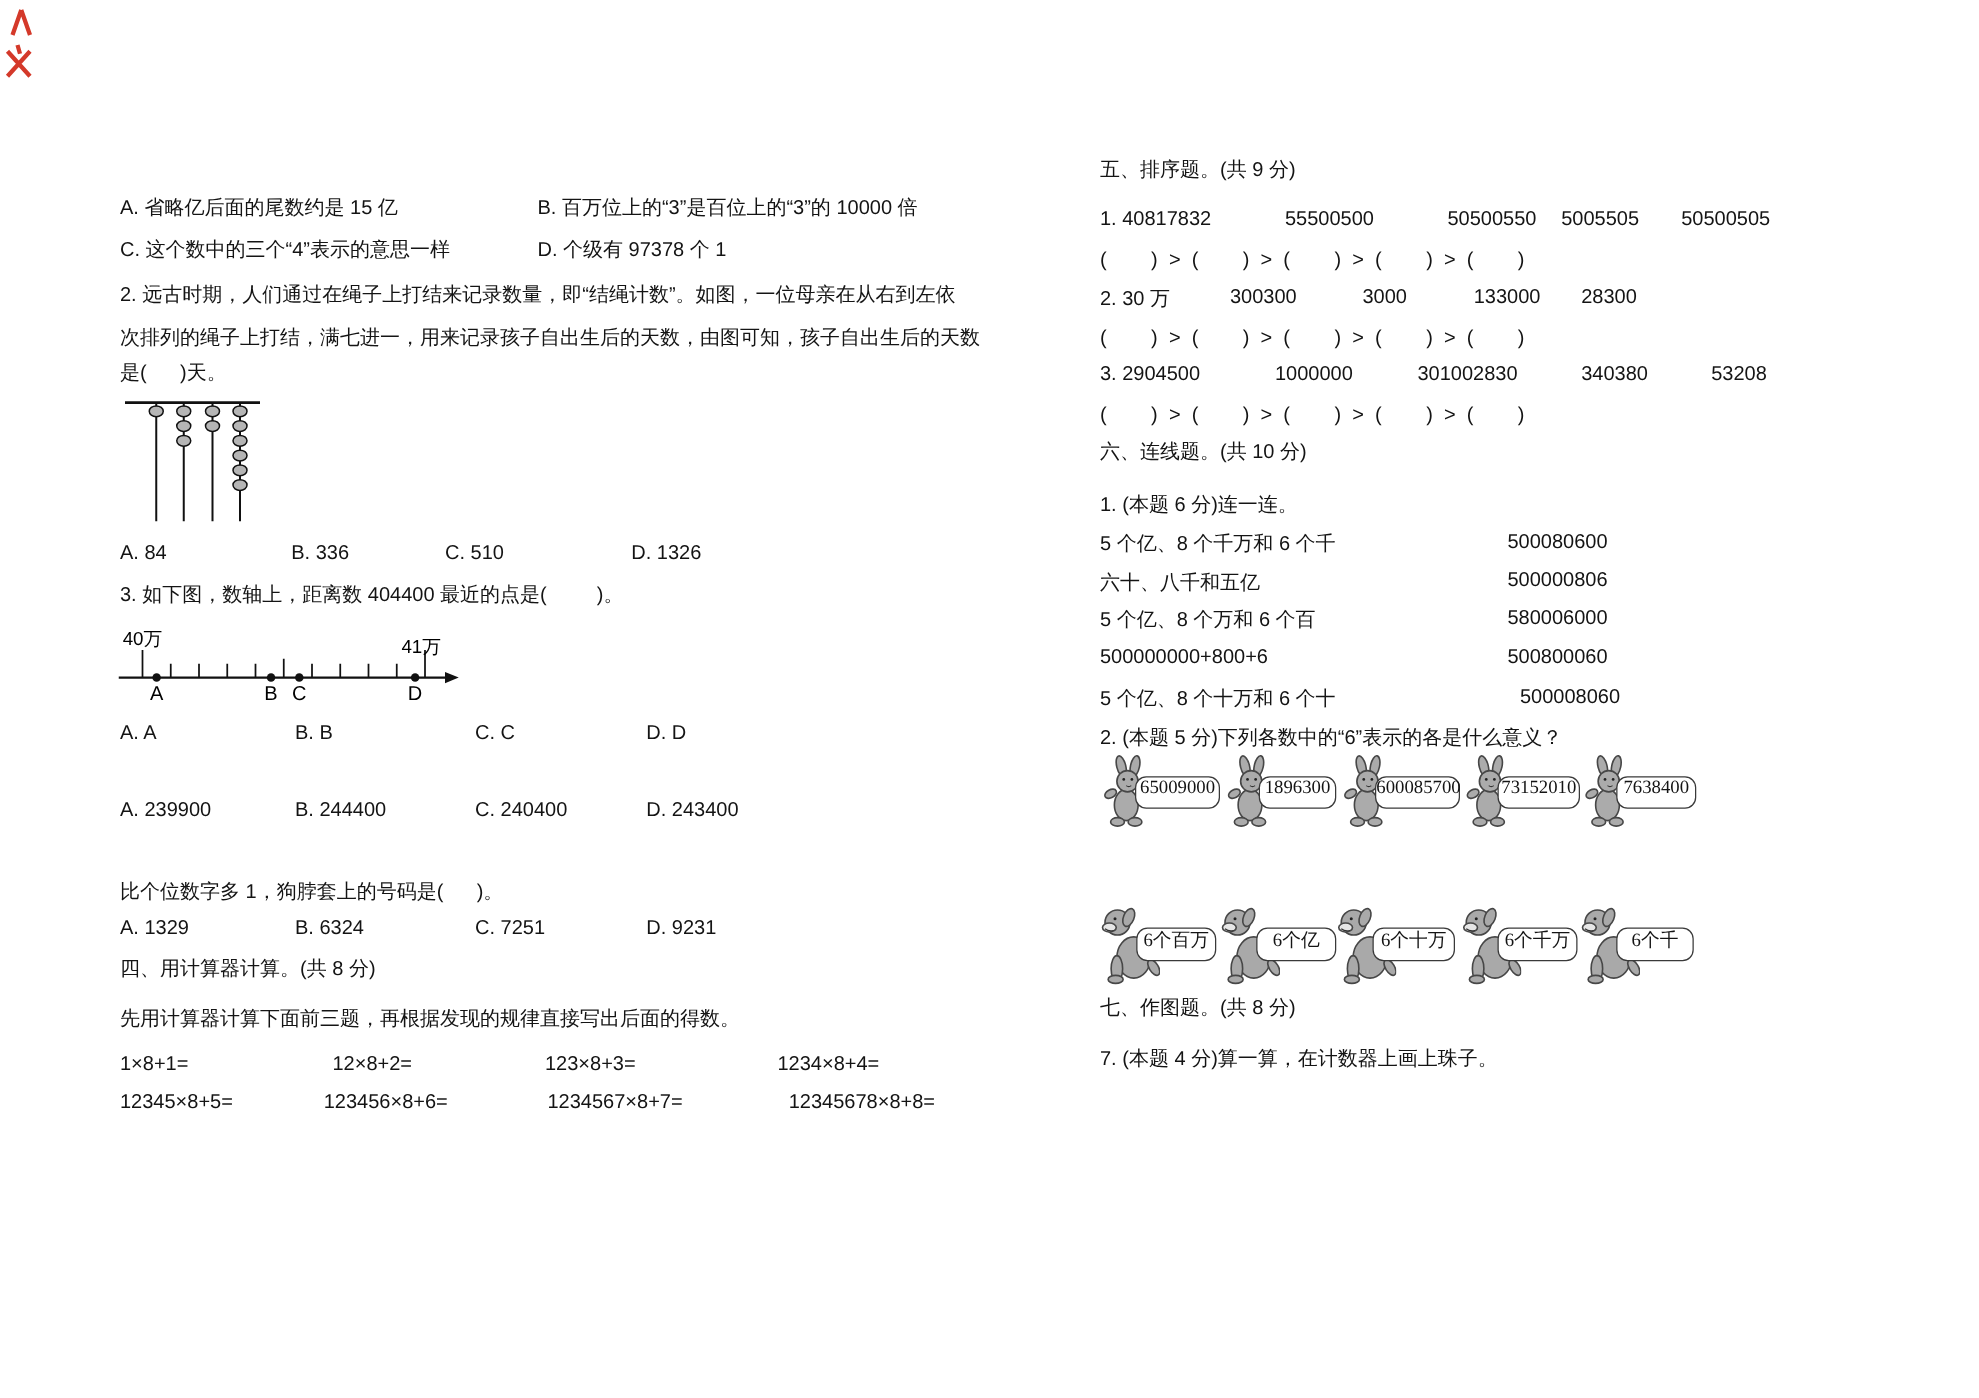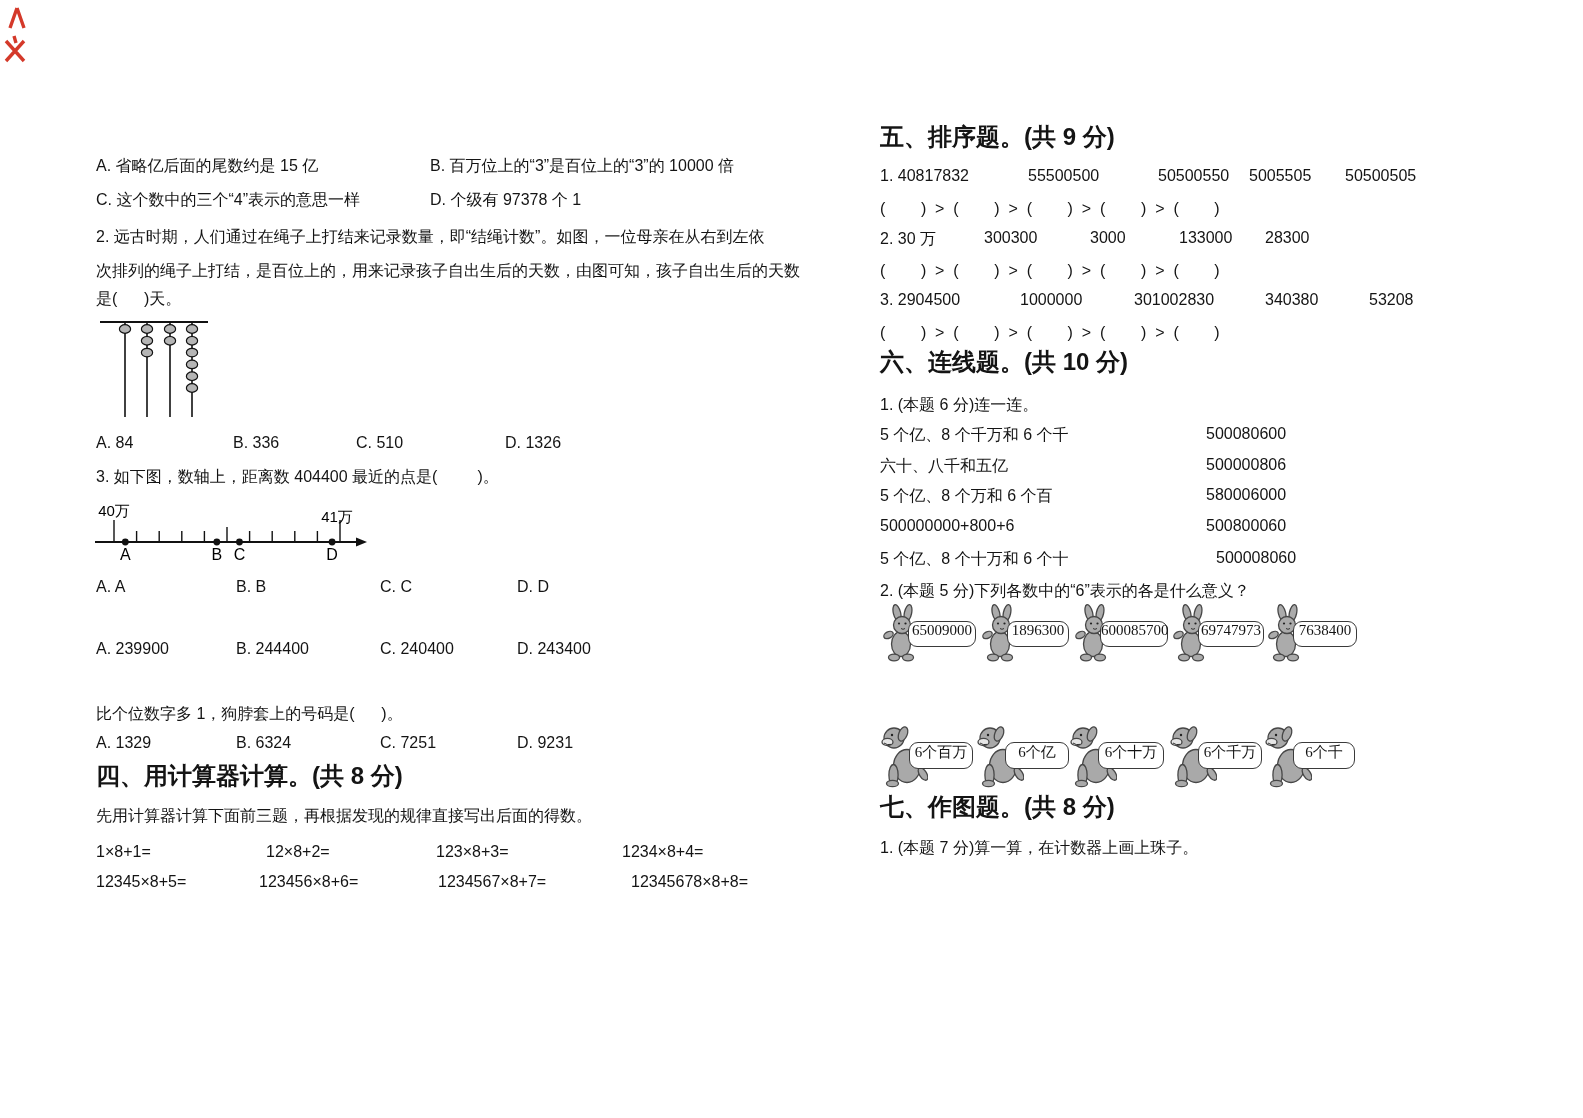--- a/index.html
+++ b/index.html
@@ -1,19 +1,19 @@
 <!DOCTYPE html>
 <html><head>
 <meta charset="utf-8">
 <style>
   html,body{margin:0;padding:0;background:#888;}
   #page{position:relative;width:1583px;height:1118px;background:#ffffff;overflow:hidden;
         font-family:"Liberation Sans",sans-serif;color:#141414;}
   .t{position:absolute;white-space:pre;font-size:16px;line-height:22px;}
-  .h{font-weight:bold;font-size:24px;}
+  .h{font-weight:normal;font-size:16px;}
   .row{position:absolute;height:22px;}
   .row span{position:absolute;top:0;white-space:pre;font-size:16px;}
   .group{position:absolute;}
   .animal{position:absolute;left:0;top:0;}
   .sign{position:absolute;border:1.6px solid #3a3a3a;border-radius:9px;background:#fff;
         text-align:center;font-family:"Liberation Serif",serif;font-size:15px;}
   svg text{font-family:"Liberation Sans",sans-serif;}
   .mark{position:absolute;}
 </style>
 </head>
@@ -64,21 +64,21 @@
   <div class="row" style="left:96px;top:156px">
     <span style="left:0">A. 省略亿后面的尾数约是 15 亿</span>
     <span style="left:334px">B. 百万位上的“3”是百位上的“3”的 10000 倍</span>
   </div>
   <div class="row" style="left:96px;top:190px">
     <span style="left:0">C. 这个数中的三个“4”表示的意思一样</span>
     <span style="left:334px">D. 个级有 97378 个 1</span>
   </div>
 
   <div class="t" style="left:96px;top:226px">2. 远古时期，人们通过在绳子上打结来记录数量，即“结绳计数”。如图，一位母亲在从右到左依</div>
-  <div class="t" style="left:96px;top:260px">次排列的绳子上打结，是百位上的，用来记录孩子自出生后的天数，由图可知，孩子自出生后的天数</div>
+  <div class="t" style="left:96px;top:260px">次排列的绳子上打结，满七进一，用来记录孩子自出生后的天数，由图可知，孩子自出生后的天数</div>
   <div class="t" style="left:96px;top:288px">是(      )天。</div>
 
   <svg id="rope-svg" style="position:absolute;left:96px;top:312px" width="120" height="110">
       <line x1="4" y1="10" x2="112" y2="10" stroke="#111" stroke-width="2.2"></line>
       <line x1="29" y1="10" x2="29" y2="105" stroke="#111" stroke-width="1.6"></line>
       <ellipse cx="29" cy="17" rx="5.6" ry="4.3" fill="#b5b5b5" stroke="#111" stroke-width="1.2"></ellipse>
       <line x1="51" y1="10" x2="51" y2="105" stroke="#111" stroke-width="1.6"></line>
       <ellipse cx="51" cy="17" rx="5.6" ry="4.3" fill="#b5b5b5" stroke="#111" stroke-width="1.2"></ellipse>
       <ellipse cx="51" cy="28.8" rx="5.6" ry="4.3" fill="#b5b5b5" stroke="#111" stroke-width="1.2"></ellipse>
       <ellipse cx="51" cy="40.6" rx="5.6" ry="4.3" fill="#b5b5b5" stroke="#111" stroke-width="1.2"></ellipse>
@@ -237,21 +237,21 @@
   <div class="group" style="left:1074px;top:604px">
     <svg class="animal" width="42" height="58">
         <use href="#sym-rabbit"></use>
       </svg>
     <div class="sign" style="left:26px;top:17px;width:66px;height:24px">600085700</div>
   </div>
   <div class="group" style="left:1172px;top:604px">
     <svg class="animal" width="42" height="58">
         <use href="#sym-rabbit"></use>
       </svg>
-    <div class="sign" style="left:26px;top:17px;width:64px;height:24px">69747973</div>
+    <div class="sign" style="left:26px;top:17px;width:64px;height:24px">73152010</div>
   </div>
   <div class="group" style="left:1267px;top:604px">
     <svg class="animal" width="42" height="58">
         <use href="#sym-rabbit"></use>
       </svg>
     <div class="sign" style="left:26px;top:17px;width:62px;height:24px">7638400</div>
   </div>
 
   <div class="group" style="left:880px;top:724px">
     <svg class="animal" width="48" height="64">
@@ -278,15 +278,15 @@
     <div class="sign" style="left:29px;top:18px;width:62px;height:25px">6个千万</div>
   </div>
   <div class="group" style="left:1264px;top:724px">
     <svg class="animal" width="48" height="64">
         <use href="#sym-dog"></use>
       </svg>
     <div class="sign" style="left:29px;top:18px;width:60px;height:25px">6个千</div>
   </div>
 
   <div class="t h" style="left:880px;top:796px">七、作图题。(共 8 分)</div>
-  <div class="t" style="left:880px;top:837px">1. (本题 7 分)算一算，在计数器上画上珠子。</div>
+  <div class="t" style="left:880px;top:837px">7. (本题 4 分)算一算，在计数器上画上珠子。</div>
 
 </div>
 
 </body></html>

